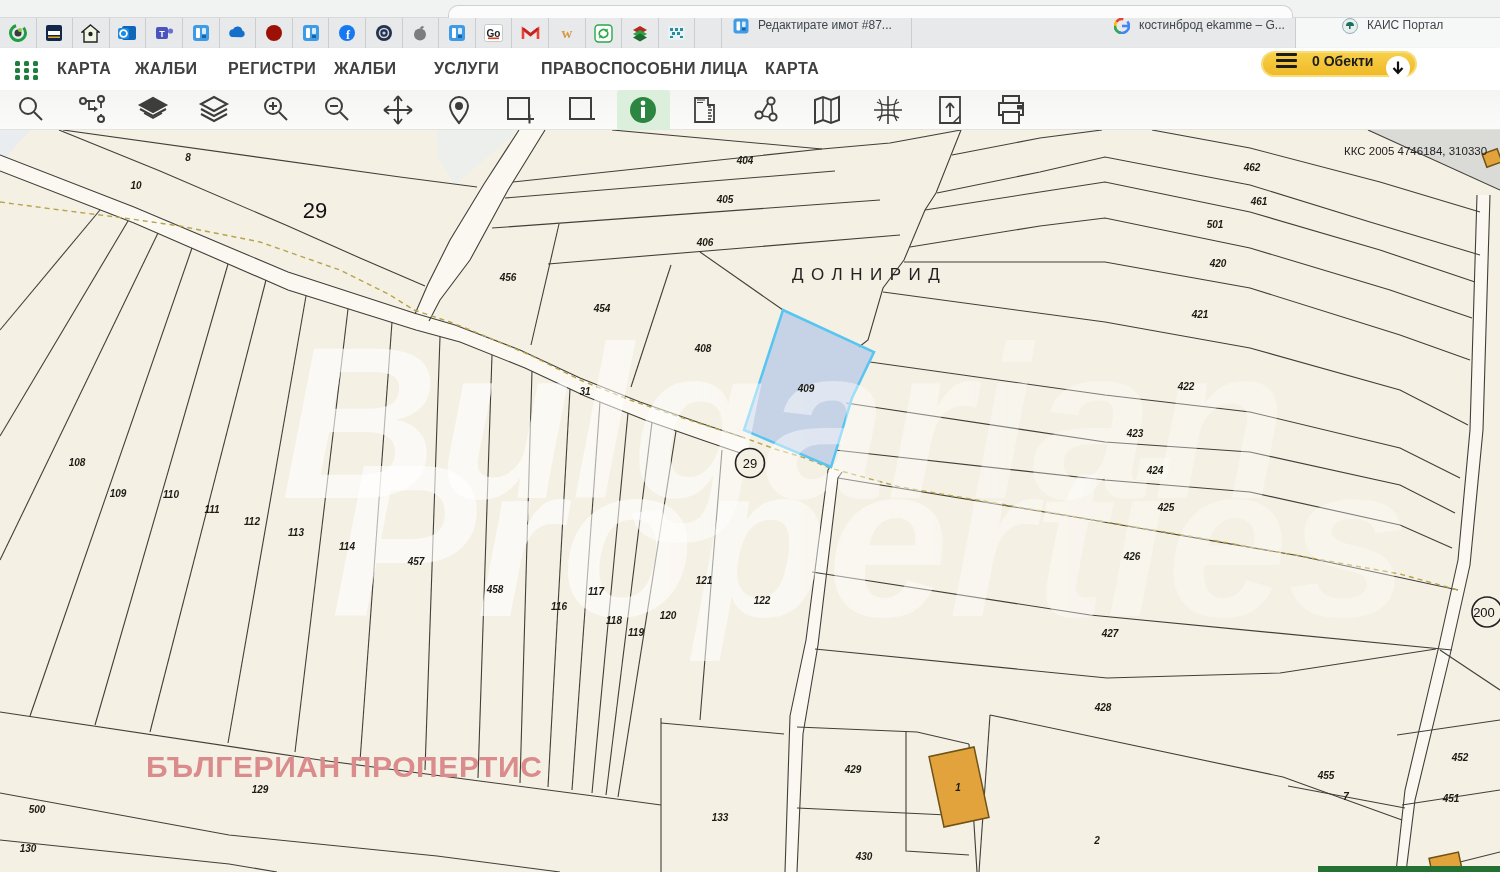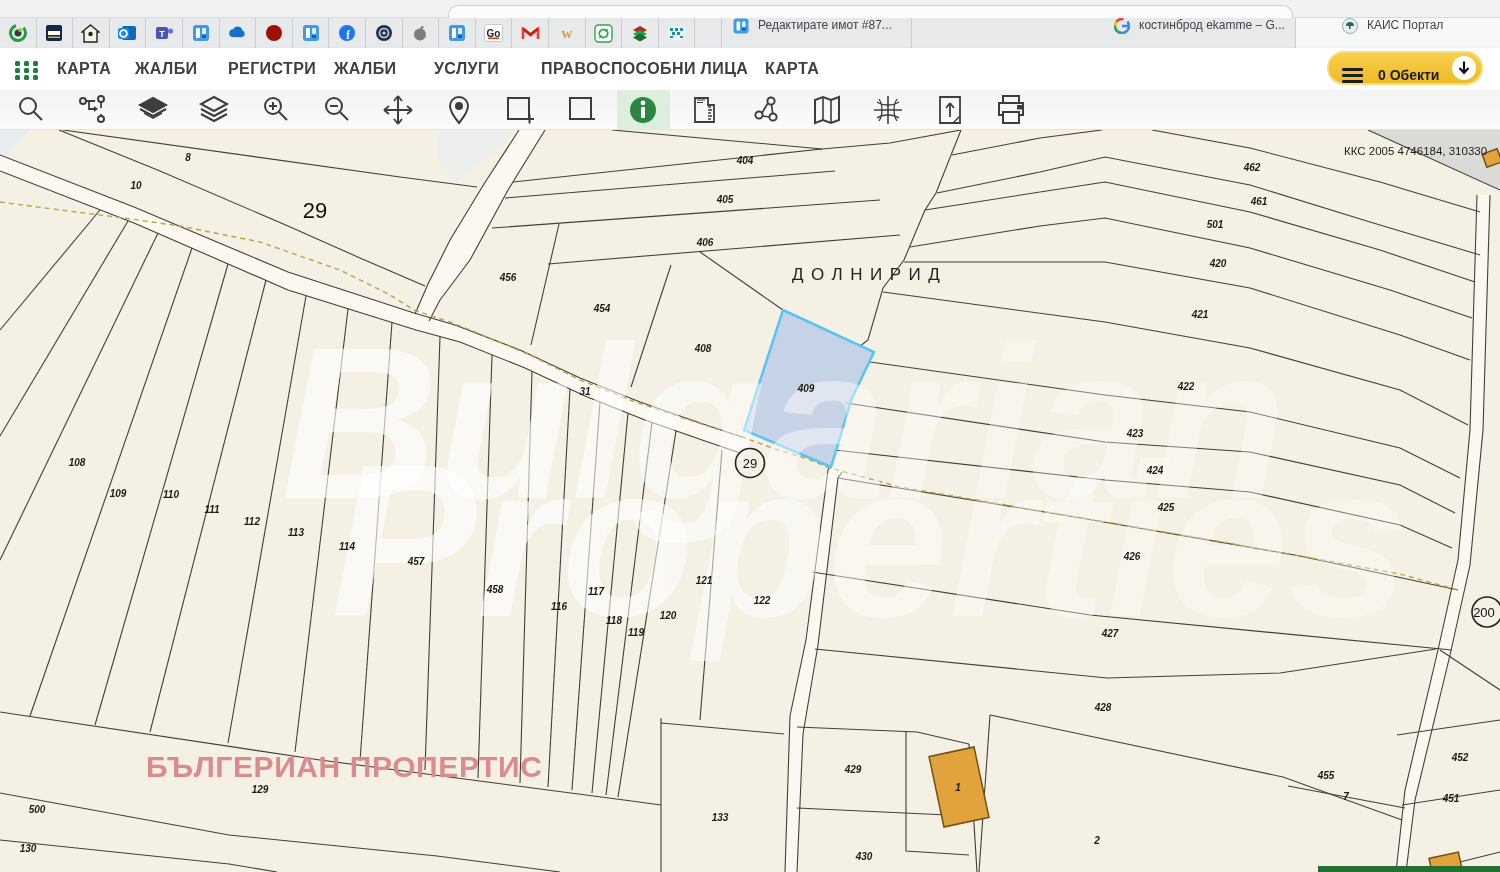--- a/index.html
+++ b/index.html
@@ -11,21 +11,21 @@
 .pt{position:absolute;top:0;height:30px;width:36.6px;border-right:1px solid #cbcdd0;display:flex;align-items:center;justify-content:center}
 .tab{position:absolute;top:0;height:30px;border-right:1px solid #cbcdd0;display:flex;align-items:flex-start;font-size:12px;color:#40454a;white-space:nowrap;overflow:hidden}
 .tab .ttl{margin-left:9px;overflow:hidden;text-overflow:ellipsis}
 .tab .fv{margin-left:10px;flex:0 0 auto}
 
 #nav{position:absolute;left:0;top:48px;width:1500px;height:42px;background:#fff;box-shadow:0 1px 2px rgba(0,0,0,.18)}
 #nav .item{position:absolute;top:0;height:42px;line-height:42px;font-weight:bold;font-size:16px;color:#404040;letter-spacing:.4px}
 #dots{position:absolute;left:15px;top:61px;width:23px;height:19px}
 #dots i{position:absolute;width:4.6px;height:4.6px;background:#1e7e3e;border-radius:1.5px}
 
-#pill{position:absolute;left:1327px;top:51px;width:156px;height:34px;border-radius:17px;background:linear-gradient(#f7cf49,#efba28);border:2px solid #f7dc7a;display:flex;align-items:flex-end}
+#pill{position:absolute;left:1261px;top:51px;width:156px;height:26px;border-radius:17px;background:linear-gradient(#f7cf49,#efba28);border:2px solid #f7dc7a;display:flex;align-items:flex-start}
 #pill .burger{width:21px;height:15px;margin-left:13px;position:relative}
 #pill .burger i{position:absolute;left:0;width:21px;height:3px;background:#1c1c1c;border-radius:1px}
 #pill .lbl{font-weight:bold;font-size:14px;color:#1c1c1c;margin-left:15px}
 #pill .circ{position:absolute;right:5px;top:3px;width:24px;height:24px;border-radius:50%;background:#fff;color:#111;font-size:15px;text-align:center;line-height:24px;font-weight:bold}
 
 #toolbar{position:absolute;left:0;top:90px;width:1500px;height:40px;background:linear-gradient(#f4f4f2,#fbfbfa);border-bottom:1px solid #e2e2df}
 .ti{position:absolute;top:0;width:44px;height:40px;display:flex;align-items:center;justify-content:center}
 
 
 #map{position:absolute;left:0;top:130px;width:1500px;height:742px;background:#f5f0e4;overflow:hidden}

